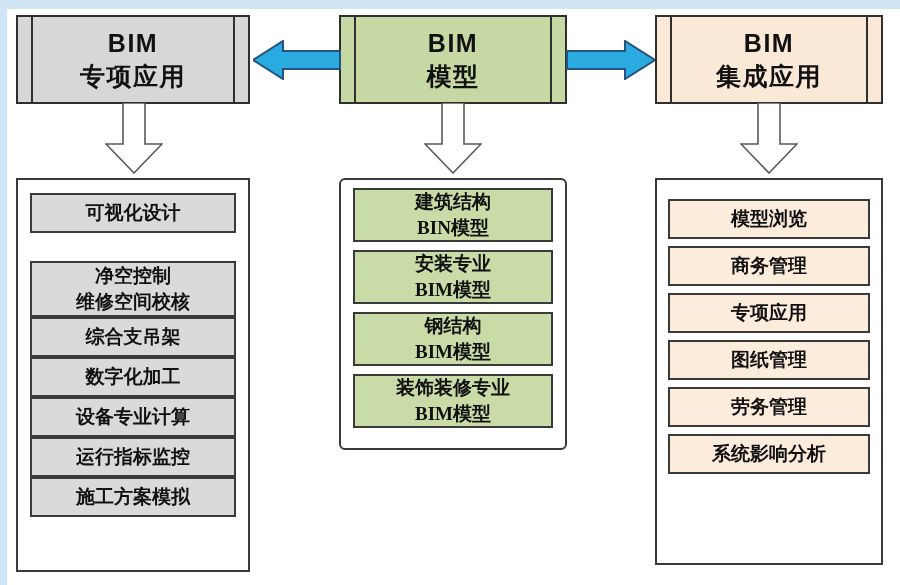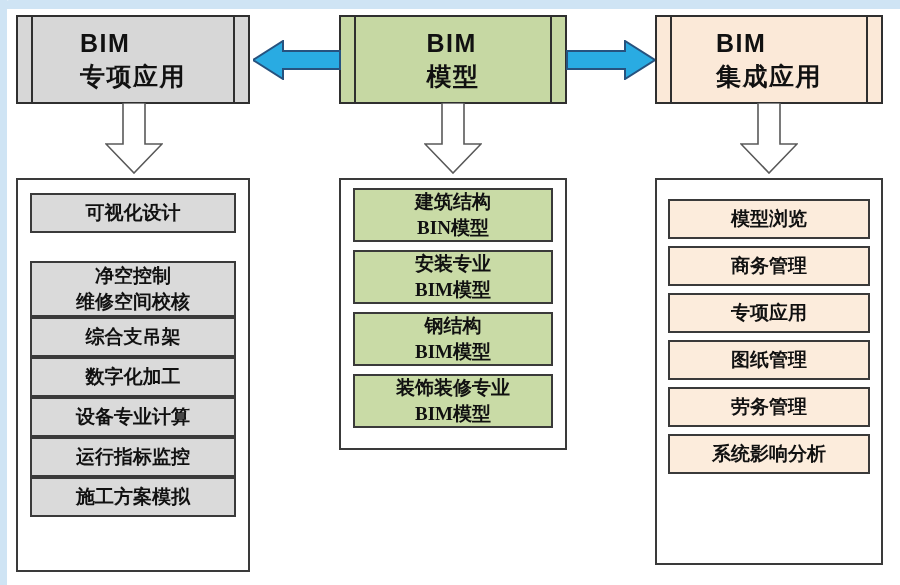--- a/index.html
+++ b/index.html
@@ -7,38 +7,38 @@
     position:relative;width:900px;height:585px;background:#ffffff;overflow:hidden;
     font-family:"Liberation Sans", sans-serif;
   }
   .edge-top{position:absolute;left:0;top:0;width:900px;height:9px;background:#cfe4f4;border-top-left-radius:14px;}
   .edge-left{position:absolute;left:0;top:0;width:7px;height:585px;background:#cfe4f4;}
 
   
   .hdr{
     position:absolute;top:15px;height:89px;box-sizing:border-box;
     border:2px solid #2f2f2f;
-    display:flex;align-items:center;justify-content:center;
+    display:flex;align-items:center;justify-content:center;text-align:center;
     font-weight:bold;font-size:25px;line-height:1.3;letter-spacing:1.5px;
     white-space:pre-line;color:#111;
   }
   .hdr::before,.hdr::after{content:"";position:absolute;top:0;bottom:0;width:2px;background:#2f2f2f;}
   .hdr::before{left:13px;}
   .hdr::after{right:13px;}
   .hdr0{left:16px;width:234px;background:#d7d7d7;}
   .hdr1{left:339px;width:228px;background:#c6d8a3;}
   .hdr2{left:655px;width:228px;background:#fbe9d8;}
 
   
   .container{
     position:absolute;top:178px;box-sizing:border-box;background:#ffffff;
     border:2px solid #3a3a3a;display:flex;flex-direction:column;
   }
   .cont0{left:16px;width:234px;height:394px;padding:13px 12px;gap:0;}
-  .cont1{left:339px;width:228px;height:272px;padding:8px 12px;gap:8px;}
+  .cont1{left:339px;width:228px;height:272px;padding:8px 12px;gap:8px;border-radius:6px;}
   .cont2{left:655px;width:228px;height:387px;padding:19px 11px;gap:7px;}
 
   .item{
     box-sizing:border-box;border:2px solid #3a3a3a;flex:0 0 auto;
     display:flex;align-items:center;justify-content:center;text-align:center;
     font-family:"Liberation Serif", serif;font-weight:bold;font-size:19px;
     line-height:1.35;white-space:pre-line;color:#111;
   }
   .cont0 .item{height:40px;background:#dadada;}
   .cont0 .item.two{height:56px;margin-top:28px;}

